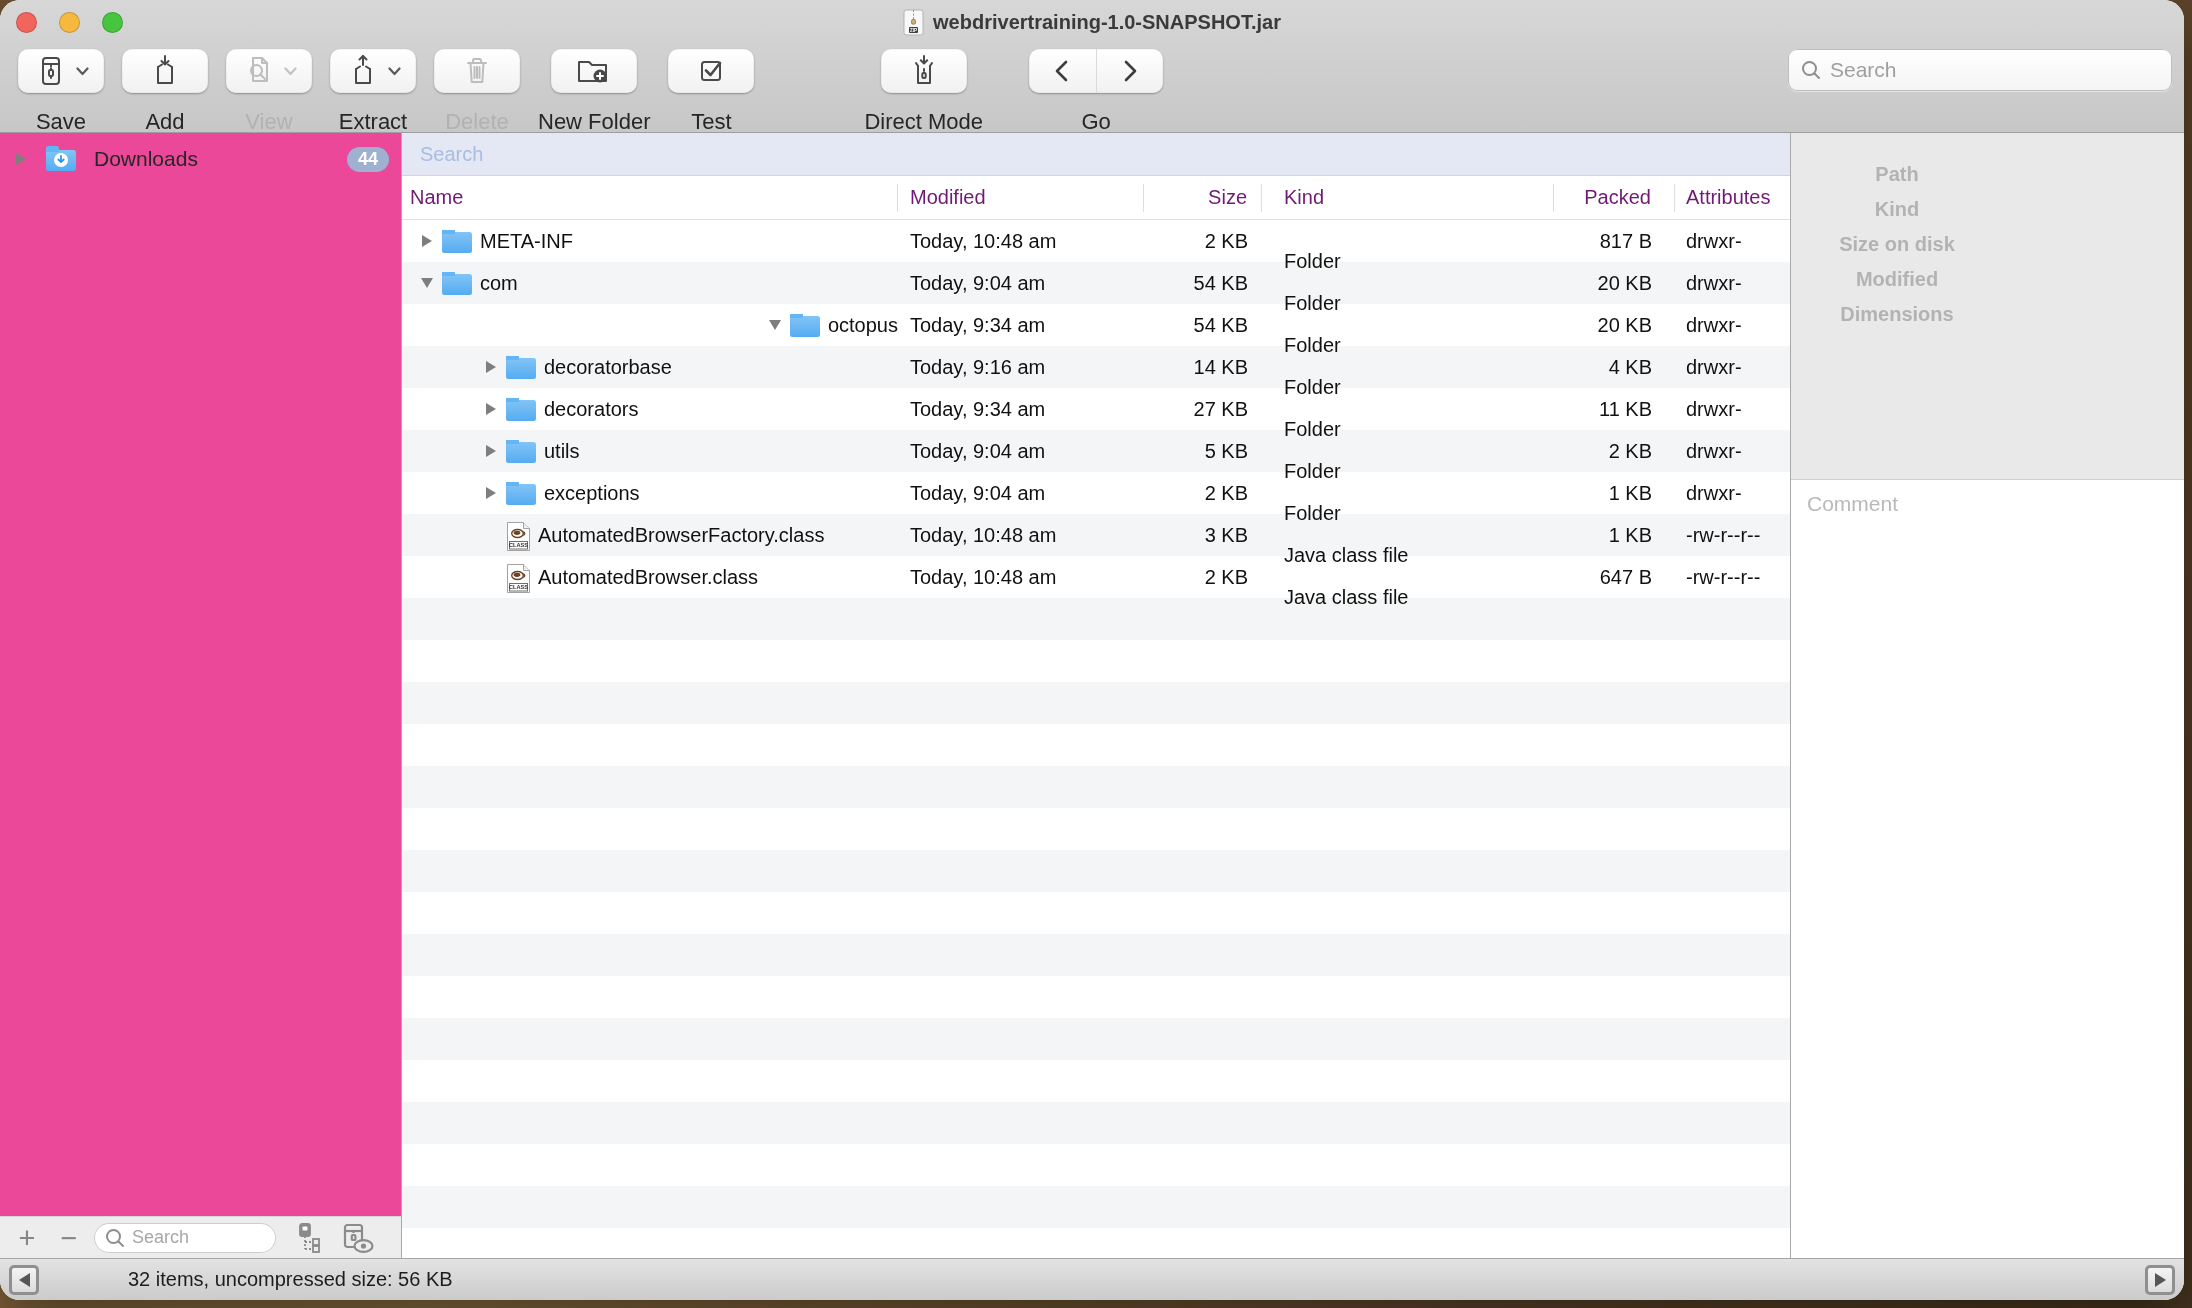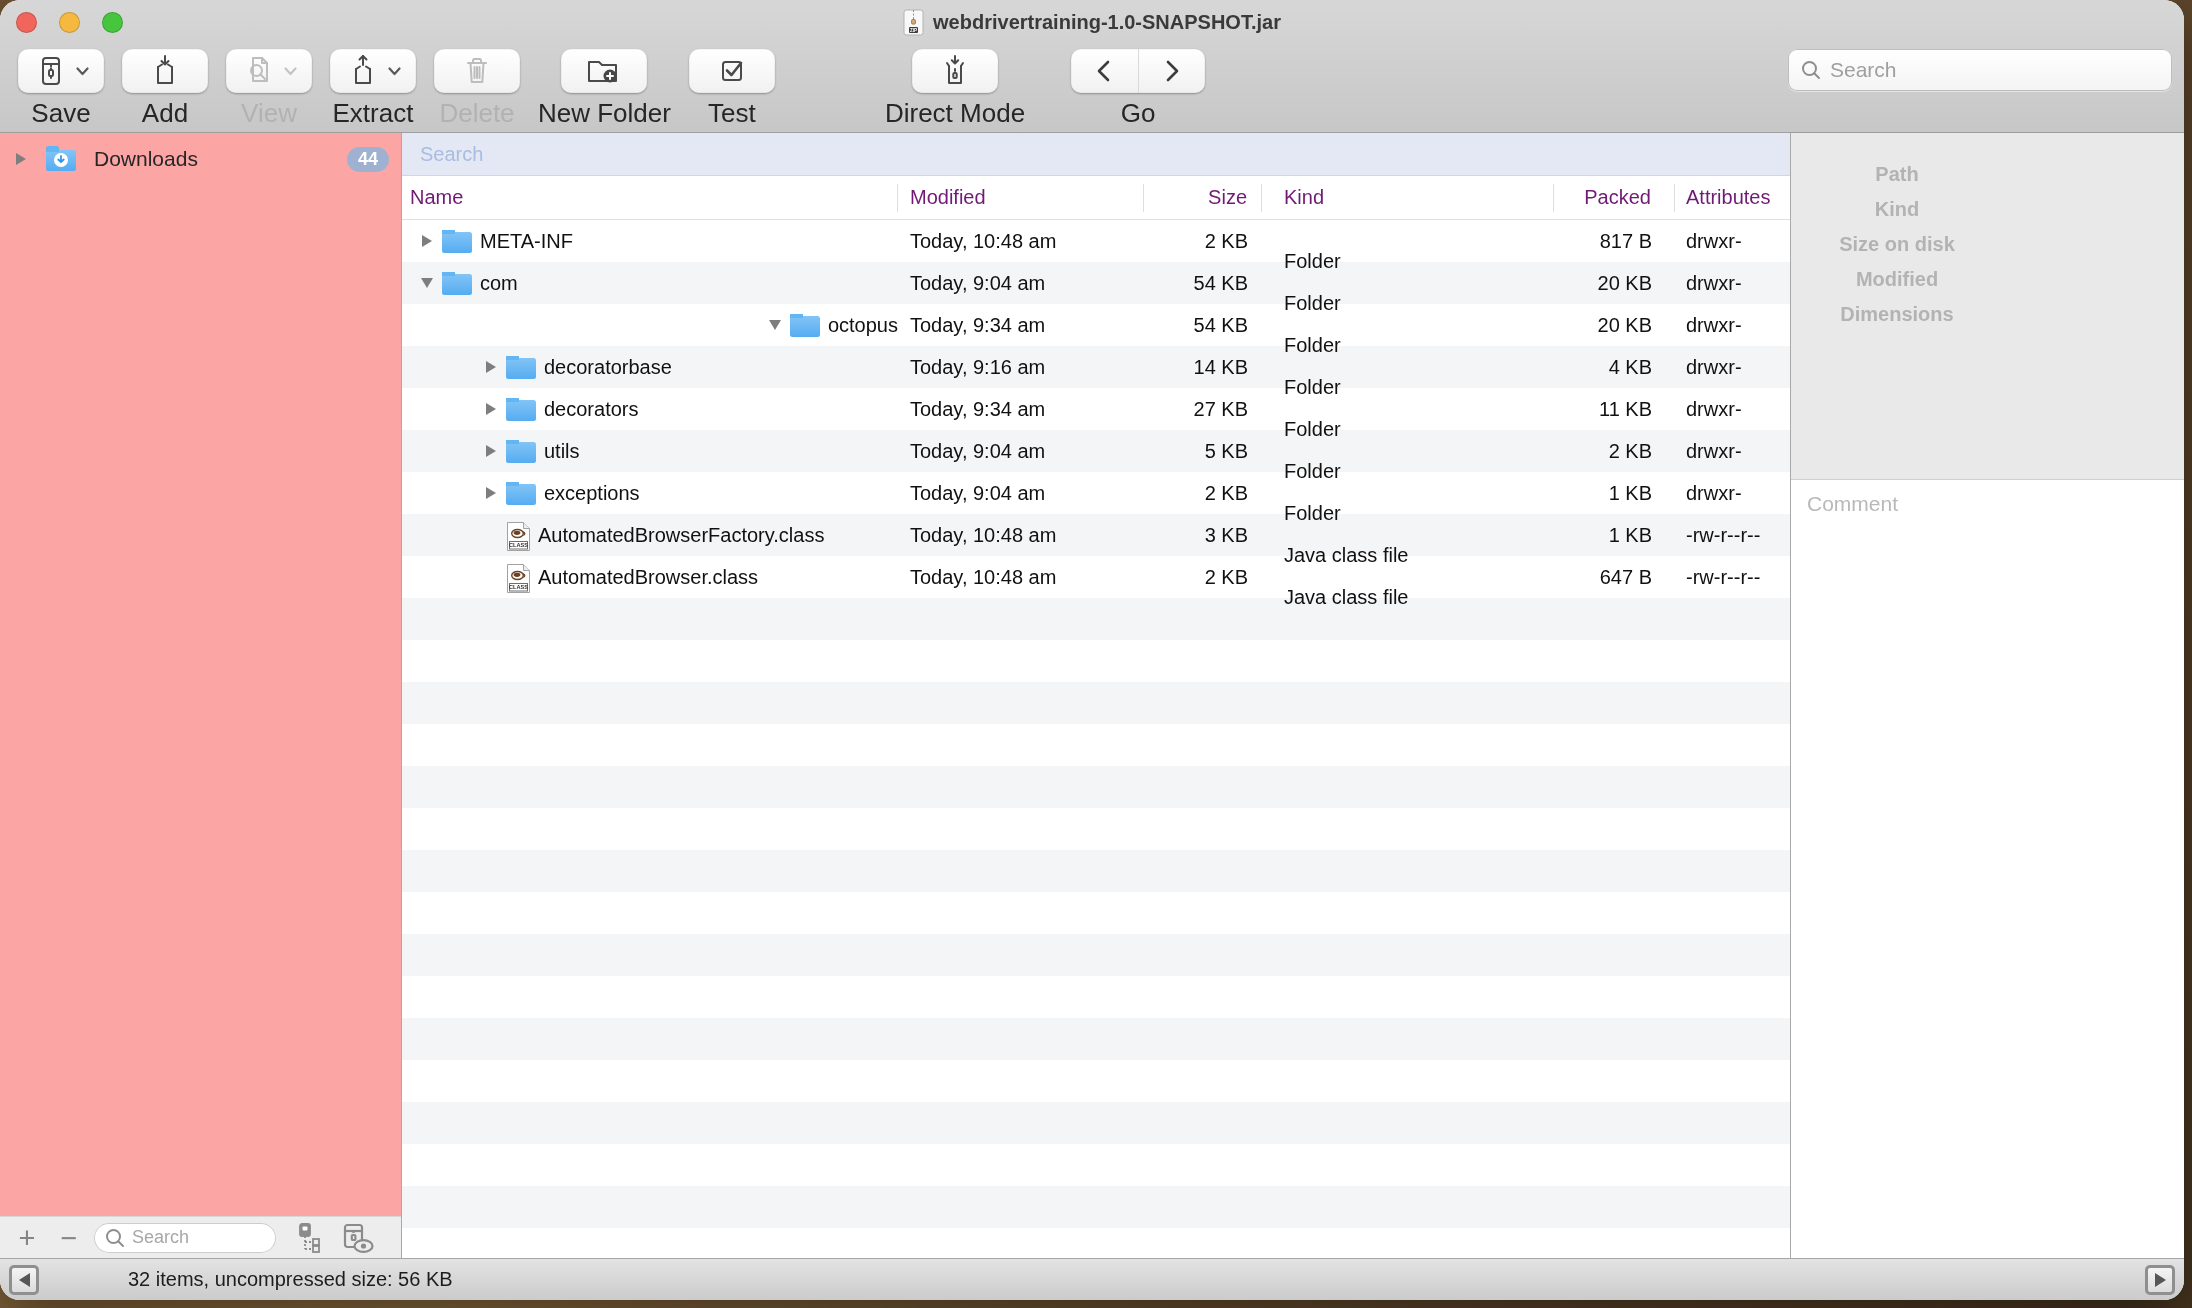--- a/index.html
+++ b/index.html
@@ -20,39 +20,39 @@
   .tl.red{ background:#f2655c; } .tl.yellow{ background:#f5b93f; } .tl.green{ background:#47c53e; }
   .wtitle { margin:0 auto; display:flex; align-items:center; gap:9px;
     font-size:20px; font-weight:bold; color:#3a3a3a; }
 
   .toolbar { display:flex; align-items:flex-start; padding:5px 12px 0 18px; height:89px; }
   .tb-item { display:flex; flex-direction:column; align-items:center; margin-right:18px; }
   .tb-btn { width:86px; height:44px; border-radius:10px;
     background:linear-gradient(#ffffff,#f1f1f1);
     box-shadow:0 1px 2px rgba(0,0,0,.3), inset 0 0 0 .5px rgba(0,0,0,.08);
     display:flex; align-items:center; justify-content:center; gap:7px; cursor:default; }
-  .tb-label { margin-top:5px; font-size:26px; color:#262626; white-space:nowrap; }
+  .tb-label { margin-top:16px; font-size:22px; color:#262626; white-space:nowrap; }
   .tb-item.disabled .tb-label { color:#b2b2b2; }
   .tb-item.direct { margin-left:92px; }
   .go-group { margin-left:28px; }
   .go-btns { display:flex; width:134px; height:44px; border-radius:10px; overflow:hidden;
     background:linear-gradient(#ffffff,#f1f1f1);
     box-shadow:0 1px 2px rgba(0,0,0,.3), inset 0 0 0 .5px rgba(0,0,0,.08); }
   .go-half { flex:1; display:flex; align-items:center; justify-content:center; }
   .go-half:first-child { border-right:1px solid #dadada; }
   .tb-search { margin-left:auto; width:384px; height:42px; border-radius:9px;
     background:linear-gradient(#ffffff,#f4f4f4); box-shadow:inset 0 0 0 1px #bdbdbd, 0 1px 1px rgba(255,255,255,.5);
     display:flex; align-items:center; padding:0 12px; gap:8px; }
   .tb-search input { flex:1; border:none; outline:none; background:transparent;
     font-size:21px; color:#333; font-family:inherit; }
   .tb-search input::placeholder { color:#9f9f9f; }
 
   
   .main { flex:1; display:flex; min-height:0; }
-  .sidebar { width:402px; border-right:1px solid #a9a9a9; background:#fca5a5;
+  .sidebar { width:402px; border-right:1px solid #a9a9a9; background:#ec4899;
     display:flex; flex-direction:column; }
   .side-list { flex:1; padding-top:8px; }
   .side-row { height:36px; display:flex; align-items:center; padding:0 12px 0 14px; gap:10px; }
   .side-row .label { font-size:21px; color:#262626; flex:1; }
   .badge { background:#9fb1d1; color:#fff; font-weight:bold; font-size:18px;
     border-radius:13px; padding:2px 11px; }
   .side-bottom { height:42px; background:#ededed; border-top:1px solid #d7d7d7;
     display:flex; align-items:center; padding:0 10px; gap:8px; }
   .pm-btn { width:34px; font-size:29px; color:#858585; font-weight:300; text-align:center; line-height:34px; }
   .side-search { width:182px; height:30px; border-radius:15px; background:#fff;

